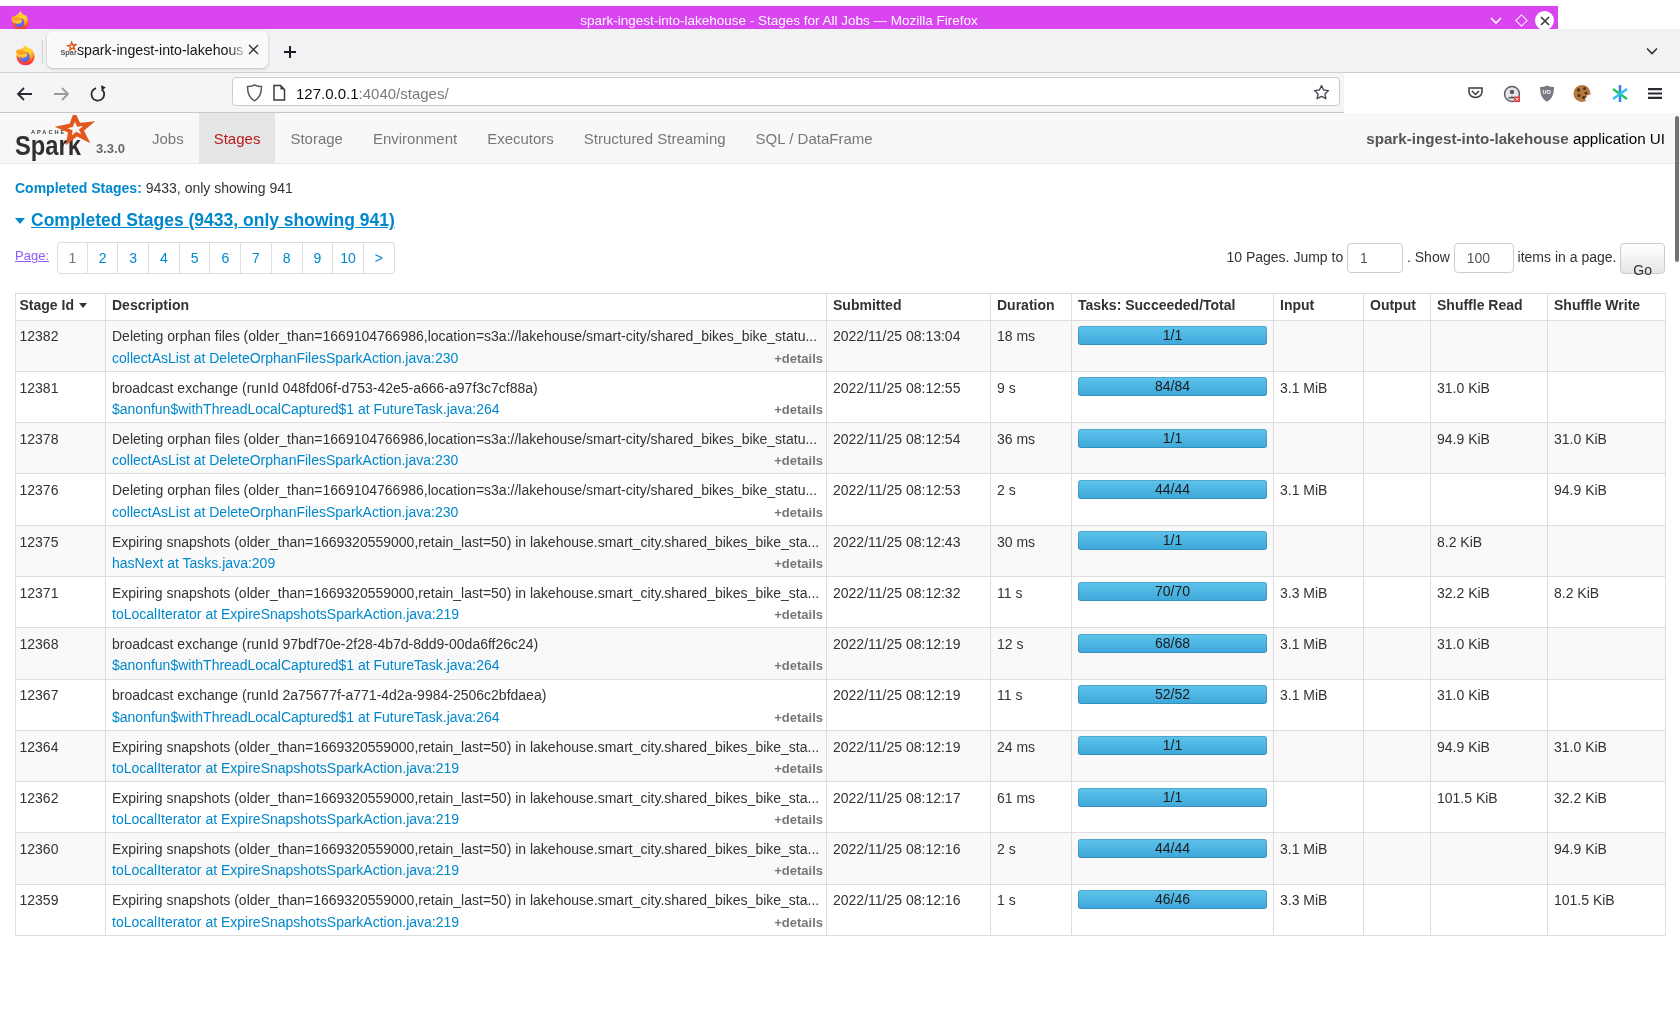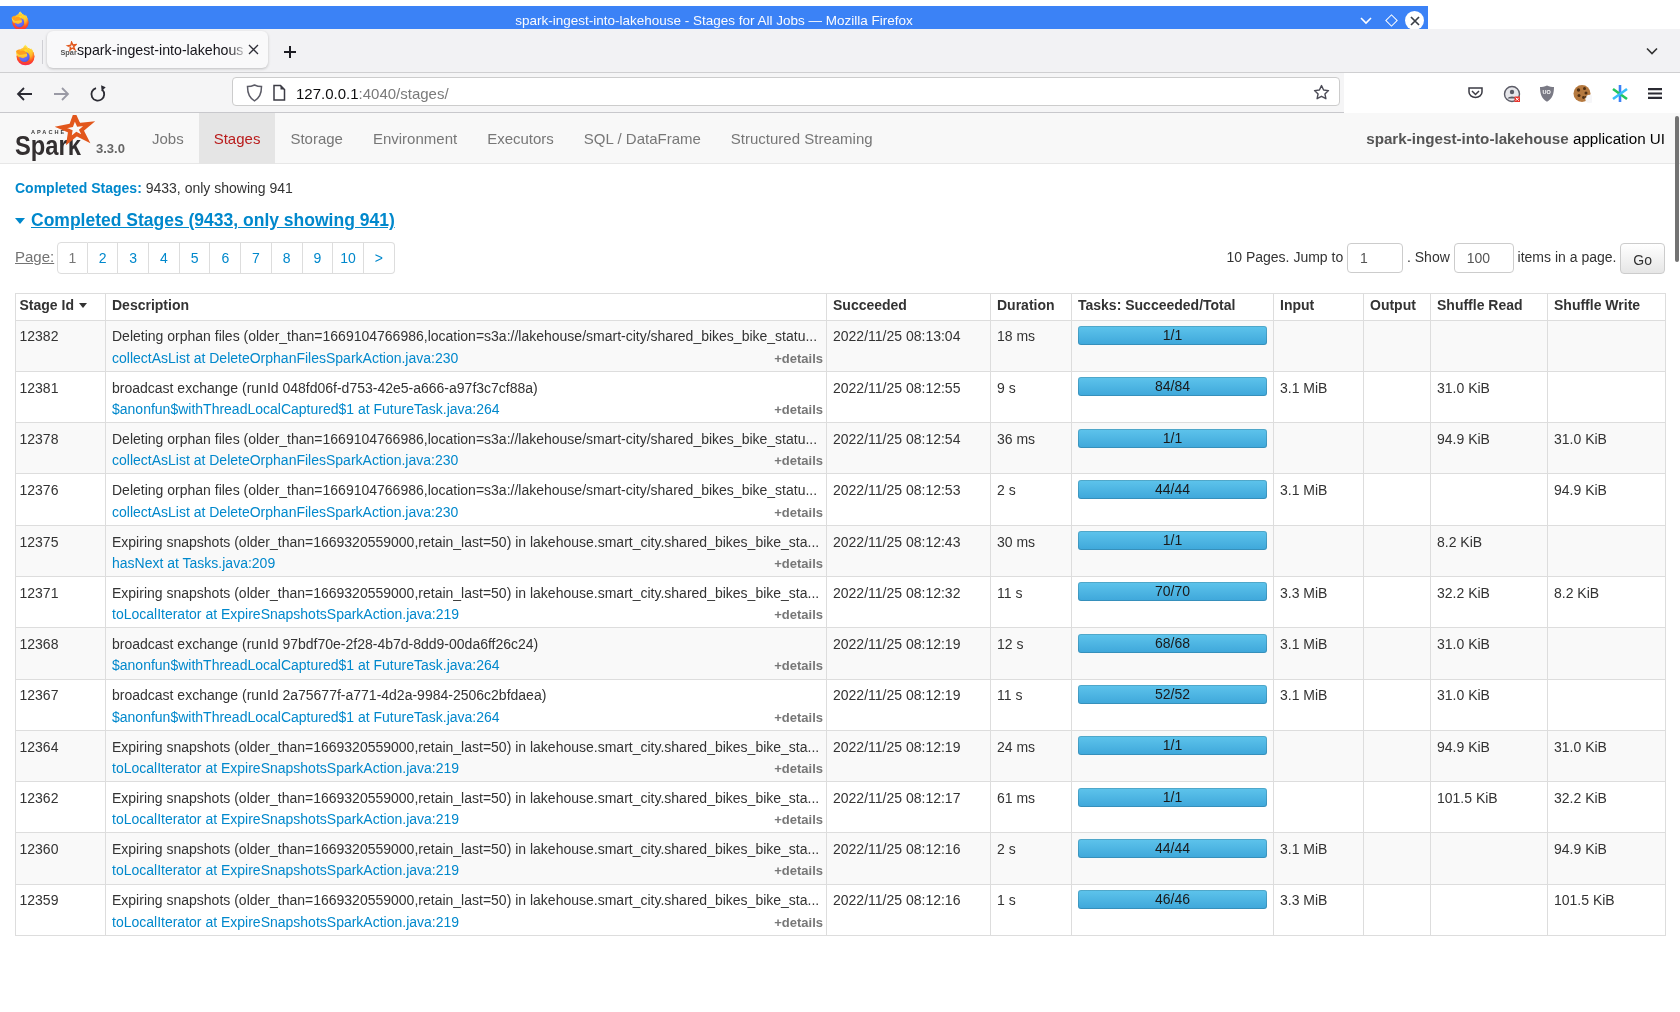--- a/index.html
+++ b/index.html
@@ -1,19 +1,19 @@
 <!DOCTYPE html>
 <html><head>
 <meta charset="utf-8">
 <style>
 * { margin:0; padding:0; box-sizing:border-box; }
 html,body { width:1680px; height:1012px; overflow:hidden; font-family:"Liberation Sans", sans-serif; background:#fff; }
 
 
-.titlebar { position:absolute; left:0; top:6px; width:1428px; height:29px; background:#3b82f6; border-bottom:1px solid #31363e; }
+.titlebar { position:absolute; left:0; top:6px; width:1558px; height:29px; background:#d946ef; border-bottom:1px solid #31363e; }
 .titlebar .title { position:absolute; left:0; right:0; top:0; height:29px; line-height:29px; text-align:center; color:#fbfbfe; font-size:13.5px; }
 .fxlogo { position:absolute; left:9px; top:4px; width:21px; height:21px; }
 .winbtns { position:absolute; right:0; top:0; height:29px; }
 .wb-chev { position:absolute; right:55px; top:8px; }
 .wb-diam { position:absolute; right:32px; top:10px; width:9px; height:9px; border:1.5px solid #fff; transform:rotate(45deg); }
 .wb-close { position:absolute; right:4px; top:5px; width:19px; height:19px; border-radius:50%; background:#fff; }
 .wb-close svg { position:absolute; left:4.5px; top:4.5px; }
 
 .tabbar { position:absolute; left:0; top:29px; width:1680px; height:44px; background:#f2f2f4; border-bottom:1px solid #cfcfd1; }
 .fxview { position:absolute; left:13px; top:14px; width:23px; height:23px; }
@@ -48,31 +48,31 @@
 
 .container { position:relative; padding:0 15px; }
 h3.pagetitle { margin-top:33.5px; font-size:24.5px; font-weight:bold; color:#333; line-height:27px; }
 ul.summary { list-style:none; margin-top:12.5px; }
 ul.summary li { font-size:14px; line-height:22px; color:#333; }
 ul.summary a { color:#0088cc; font-weight:bold; text-decoration:none; }
 h4.collap { margin-top:11.5px; font-size:17.5px; font-weight:bold; color:#0088cc; line-height:21px;text-decoration:underline; }
 h4.collap .arr { display:inline-block; width:0; height:0; border-left:5px solid transparent; border-right:5px solid transparent; border-top:6.5px solid #0088cc; margin-right:6px; vertical-align:2px; }
 
 .pagerow { position:relative; margin-top:11px; height:32px; }
-.pglabel { position:absolute; left:0; top:6px; font-size:15px; color:#737373;text-decoration:underline; }
+.pglabel { position:absolute; left:0; top:6px; font-size:13px; color:#8b5cf6;text-decoration:underline; }
 .pager { position:absolute; left:42px; top:0; }
 .pager ul { list-style:none; display:inline-block; }
 .pager li { float:left; }
 .pager li a { display:block; min-width:30.7px; padding:6px 0; text-align:center; font-size:14px; color:#0088cc; text-decoration:none; background:#fff; border:1px solid #ddd; border-left:none; line-height:18px; }
 .pager li:first-child a { border-left:1px solid #ddd; border-radius:4px 0 0 4px; }
 .pager li:last-child a { border-radius:0 4px 4px 0; }
 .pager li.cur a { color:#777; }
 .jump { position:absolute; right:0; top:0; height:32px; line-height:30px; font-size:14px; color:#333; }
 .jump input { height:30px; border:1px solid #ccc; border-radius:4px; font-size:14px; color:#555; padding:0 0 0 12px; font-family:"Liberation Sans", sans-serif; vertical-align:middle; }
-.jump .go { display:inline-block; height:31px; padding:2px 12px; background:linear-gradient(to bottom,#fff,#e6e6e6); border:1px solid #ccc; border-radius:4px; color:#333; font-size:14px; line-height:29px; vertical-align:middle; }
+.jump .go { display:inline-block; height:31px; padding:12px 12px; background:linear-gradient(to bottom,#fff,#e6e6e6); border:1px solid #ccc; border-radius:4px; color:#333; font-size:14px; line-height:29px; vertical-align:middle; }
 
 table.stages { margin-top:19px; width:1650px; border-collapse:collapse; table-layout:fixed; font-size:14px; color:#333; }
 table.stages th, table.stages td { border:1px solid #ddd; vertical-align:top; }
 table.stages th { padding:1.4px 6px 2.9px; text-align:left; font-size:14px; line-height:21.3px; }
 table.stages td { padding:5.8px 6px 1.9px; line-height:21.3px; }
 table.stages td:first-child, table.stages th:first-child { padding-left:3.5px; }
 table.stages tr.odd td { background:#f9f9f9; }
 .sortarr { display:inline-block; width:0; height:0; border-left:4px solid transparent; border-right:4px solid transparent; border-top:5px solid #333; margin-left:5px; vertical-align:2px; }
 td.desc .d1 { white-space:nowrap; overflow:hidden; }
 td.desc .d2 { position:relative; }
@@ -241,22 +241,22 @@
       <text x="1" y="39.5" font-size="27" font-weight="bold" fill="#332f30" textLength="66" lengthAdjust="spacingAndGlyphs">Spark</text>
       <polygon points="61.5,2.5 65.5,12.8 76.5,11.5 68.5,19.3 73.0,29.5 63.5,24.0 55.5,31.5 57.0,20.5 47.5,16.0 58.0,13.5" fill="#f8f8f8" stroke="#e2571c" stroke-width="4.4" stroke-linejoin="miter" transform="translate(1,-1) scale(0.97,0.84)"></polygon>
       <text x="82" y="37.5" font-size="13" font-weight="bold" fill="#666">3.3.0</text>
     </svg>
     <div class="navitems">
       <a>Jobs</a>
         <a class="active">Stages</a>
         <a>Storage</a>
         <a>Environment</a>
         <a>Executors</a>
+        <a>Structured Streaming</a>
         <a>SQL / DataFrame</a>
-        <a>Structured Streaming</a>
     </div>
     <div class="navright"><b>spark-ingest-into-lakehouse</b> <span>application UI</span></div>
   </div>
 
   <div class="container">
     <ul class="summary">
       <li><a>Completed Stages:</a> 9433, only showing 941</li>
     </ul>
     <h4 class="collap"><span class="arr"></span>Completed Stages (9433, only showing 941)</h4>
 
@@ -299,21 +299,21 @@
           <col style="width:202px">
           <col style="width:90px">
           <col style="width:67px">
           <col style="width:117px">
           <col style="width:118px">
       </colgroup>
       <thead>
         <tr>
           <th>Stage Id<span class="sortarr"></span></th>
           <th>Description</th>
-          <th>Succeeded</th>
+          <th>Submitted</th>
           <th>Duration</th>
           <th>Tasks: Succeeded/Total</th>
           <th>Input</th>
           <th>Output</th>
           <th>Shuffle Read</th>
           <th>Shuffle Write</th>
         </tr>
       </thead>
       <tbody>
         <tr class="odd">

